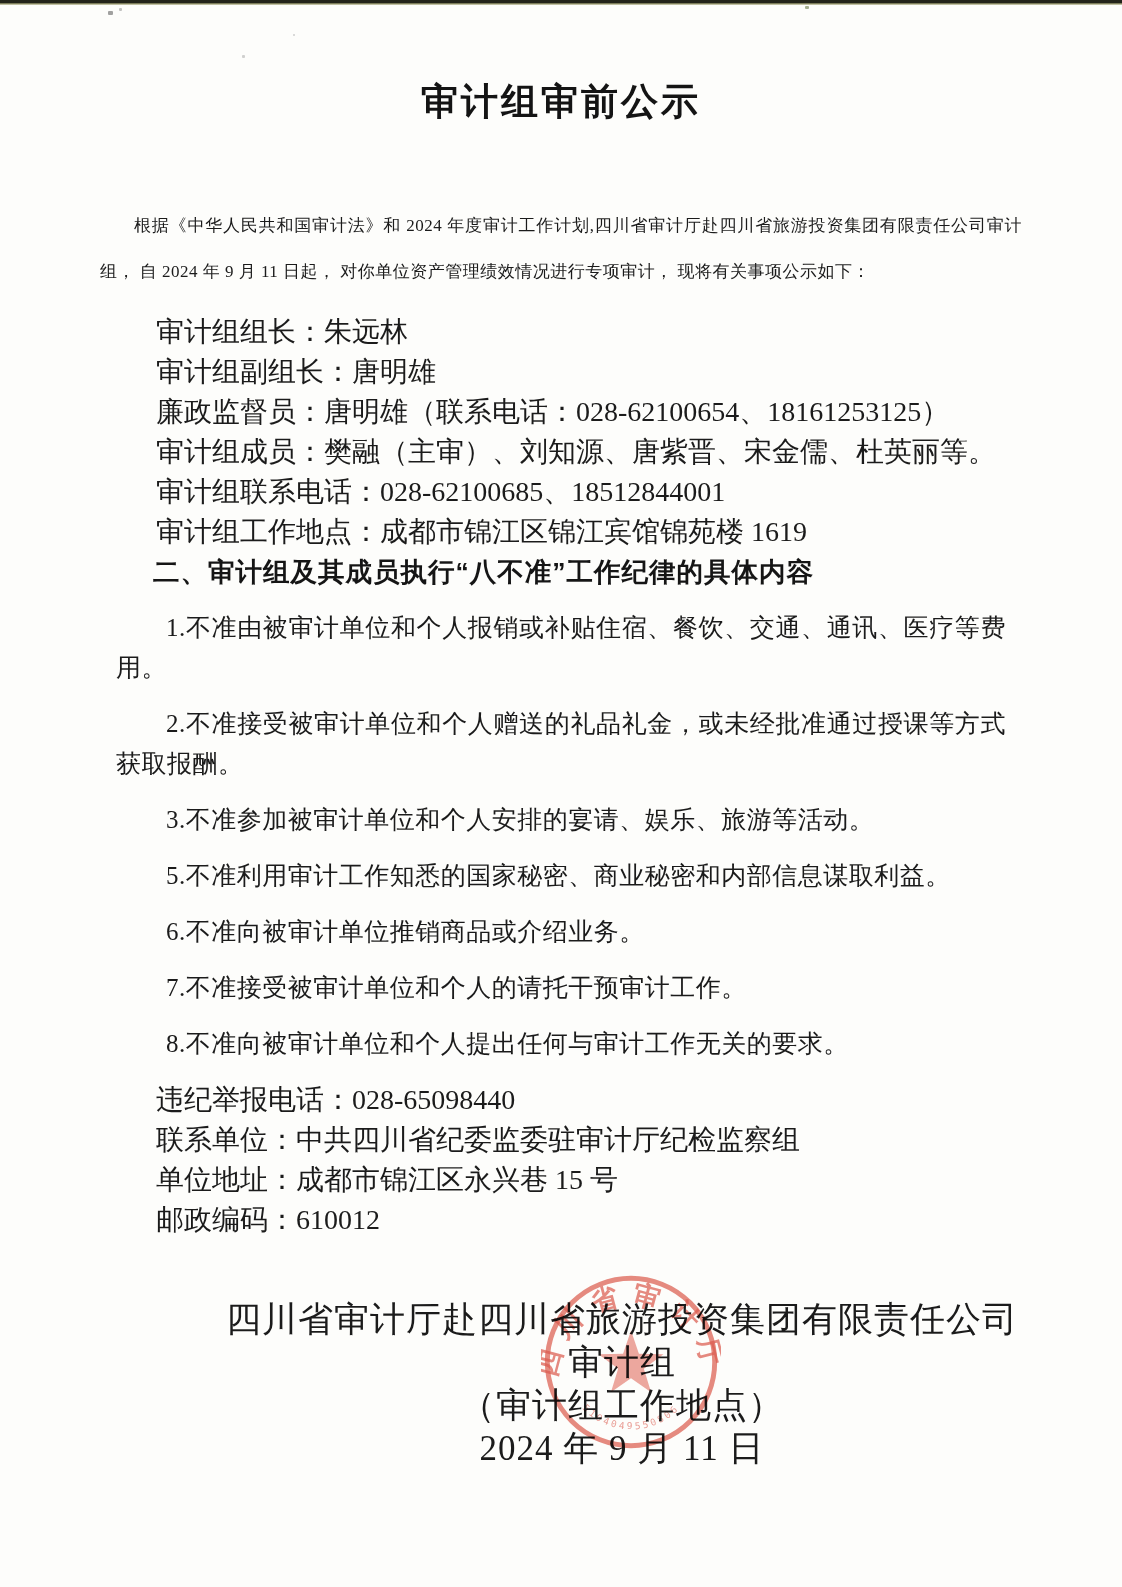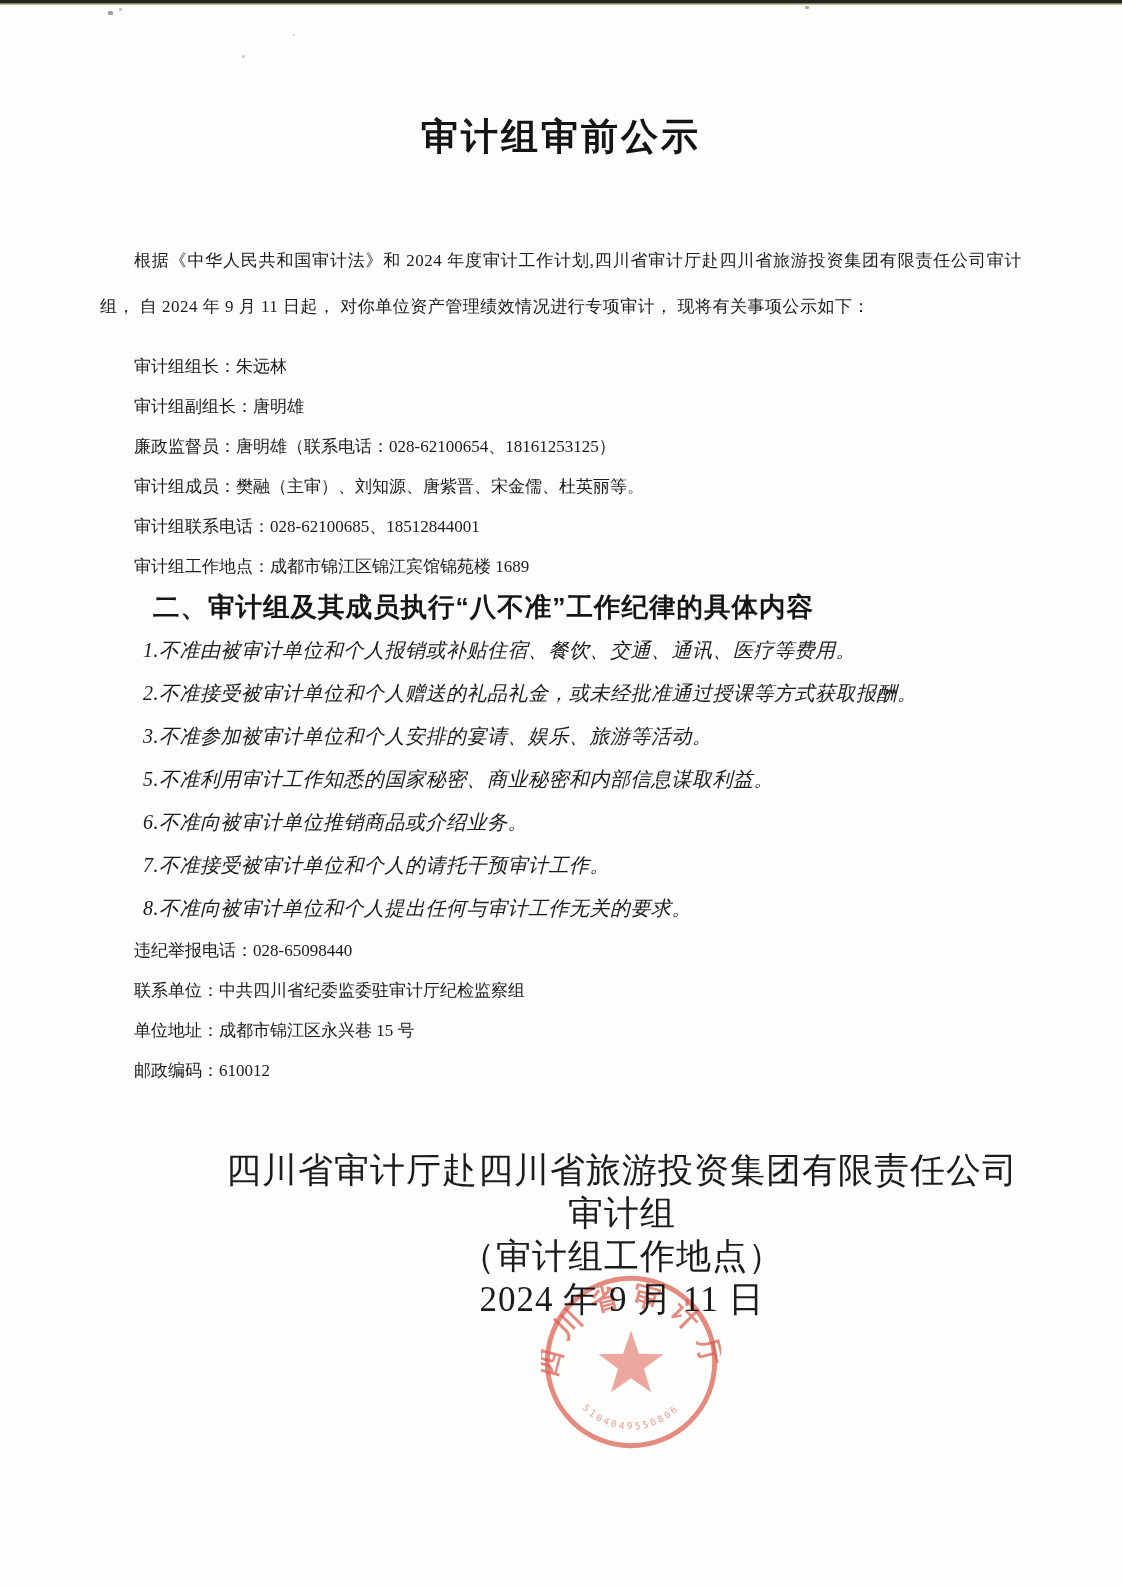--- a/index.html
+++ b/index.html
@@ -10,45 +10,45 @@
     background:#fdfdfb;
     overflow:hidden;
     font-family:"Liberation Serif","DejaVu Serif",serif;
     color:#1b1b1b;
   }
   .scan-edge{
     position:absolute;top:0;left:0;width:1122px;height:5px;
     background:linear-gradient(to bottom,#23241a 0%,#23241a 55%,#9a9a70 75%,#d9d9c2 100%);
   }
   .speck{position:absolute;border-radius:1px;}
-  .content{position:absolute;top:0;left:0;width:922px;padding:114px 100px 0 100px;}
+  .content{position:absolute;top:0;left:0;width:922px;padding:79px 100px 0 100px;}
   .doc-title{
     font-size:37px;font-weight:bold;text-align:center;
     line-height:46px;letter-spacing:3px;color:#141414;
   }
   .intro{
     margin-top:78px;
     font-size:17px;line-height:46px;
     text-align:justify;text-indent:2em;
     letter-spacing:0.5px;
   }
   .body-line{
-    font-size:17px;line-height:40px;
+    font-size:28px;line-height:40px;
     text-indent:2em;white-space:nowrap;
   }
   .section-heading{
     font-size:26.5px;line-height:40px;text-indent:2em;
     font-weight:bold;
     font-family:"Liberation Sans","DejaVu Sans",sans-serif;
     white-space:nowrap;letter-spacing:1px;color:#151515;
   }
   .rule-item{
-    margin:3px;
-    font-size:20px;line-height:40px;
-    text-align:justify;text-indent:2em;letter-spacing:0.5px;font-style:italic;
+    margin:16px;
+    font-size:25px;line-height:40px;
+    text-align:justify;text-indent:2em;letter-spacing:0.5px;
   }
   .signature{
     margin-top:58px;margin-left:122px;
     text-align:center;
     font-size:35px;line-height:43px;
     letter-spacing:1px;
   }
   .seal{
     position:absolute;left:541px;top:1272px;
     width:180px;height:180px;
@@ -74,21 +74,21 @@
 
     <div class="doc-title">审计组审前公示</div>
 
     <p class="intro">根据《中华人民共和国审计法》和 2024 年度审计工作计划,四川省审计厅赴四川省旅游投资集团有限责任公司审计组， 自 2024 年 9 月 11 日起， 对你单位资产管理绩效情况进行专项审计， 现将有关事项公示如下：</p>
 
     <div class="body-line">审计组组长：朱远林</div>
     <div class="body-line">审计组副组长：唐明雄</div>
     <div class="body-line">廉政监督员：唐明雄（联系电话：028-62100654、18161253125）</div>
     <div class="body-line">审计组成员：樊融（主审）、刘知源、唐紫晋、宋金儒、杜英丽等。</div>
     <div class="body-line">审计组联系电话：028-62100685、18512844001</div>
-    <div class="body-line">审计组工作地点：成都市锦江区锦江宾馆锦苑楼 1689</div>
+    <div class="body-line">审计组工作地点：成都市锦江区锦江宾馆锦苑楼 1619</div>
 
     <div class="section-heading">二、审计组及其成员执行“八不准”工作纪律的具体内容</div>
     <p class="rule-item">1.不准由被审计单位和个人报销或补贴住宿、餐饮、交通、通讯、医疗等费用。</p>
     <p class="rule-item">2.不准接受被审计单位和个人赠送的礼品礼金，或未经批准通过授课等方式获取报酬。</p>
     <p class="rule-item">3.不准参加被审计单位和个人安排的宴请、娱乐、旅游等活动。</p>
     <p class="rule-item">5.不准利用审计工作知悉的国家秘密、商业秘密和内部信息谋取利益。</p>
     <p class="rule-item">6.不准向被审计单位推销商品或介绍业务。</p>
     <p class="rule-item">7.不准接受被审计单位和个人的请托干预审计工作。</p>
     <p class="rule-item">8.不准向被审计单位和个人提出任何与审计工作无关的要求。</p>
 

